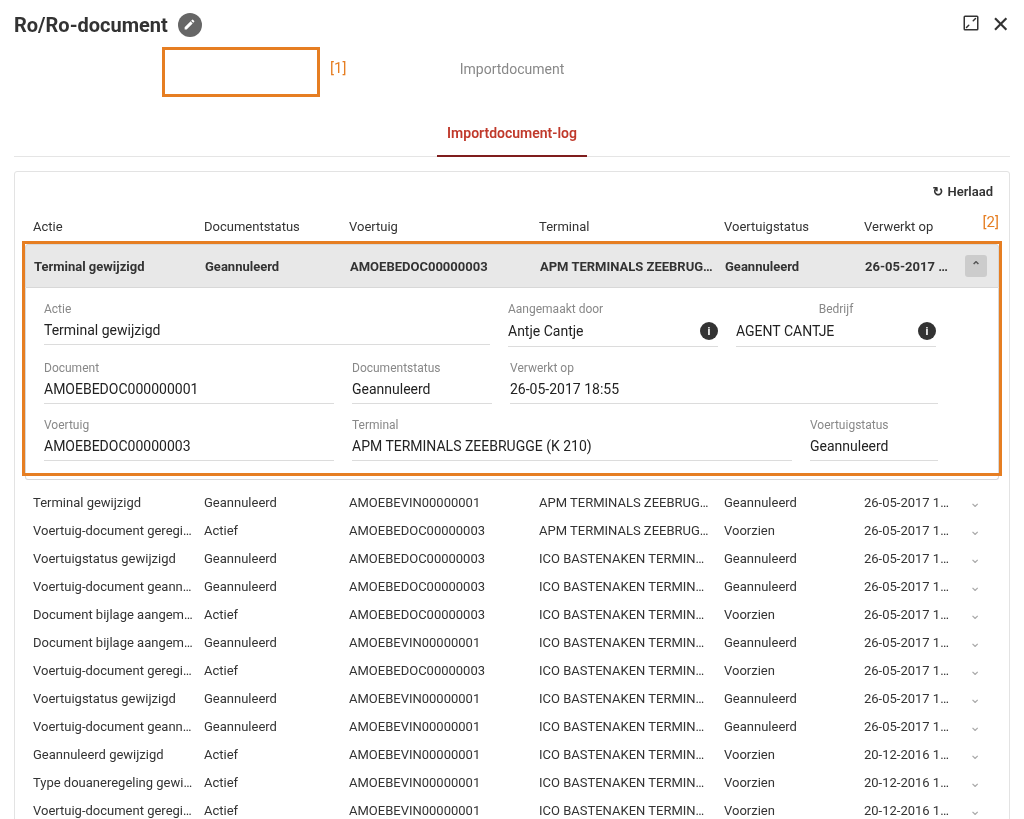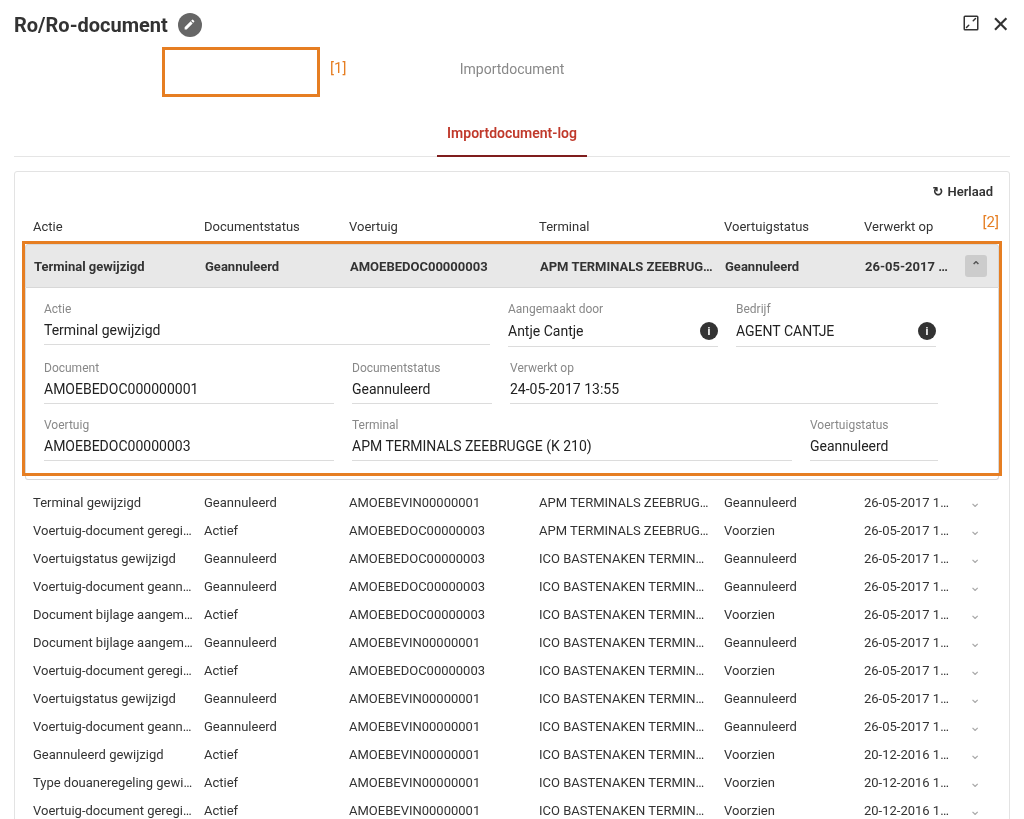--- a/index.html
+++ b/index.html
@@ -300,21 +300,21 @@
               <span>Terminal gewijzigd</span>
             </div>
         </div>
         <div class="detail-field" style="width:210px;">
           <div class="label">Aangemaakt door</div>
           <div class="val">
             <span>Antje Cantje</span>
             <span class="info-circle">i</span>
           </div>
         </div>
-        <div class="detail-field" style="width:200px;">
+        <div class="detail-field" style="width:200px;text-align:center;">
           <div class="label">Bedrijf</div>
           <div class="val">
             <span>AGENT CANTJE</span>
             <span class="info-circle">i</span>
           </div>
         </div>
 
         <div class="detail-field" style="width:290px;">
           <div class="label">Document</div>
           <div class="val">
@@ -323,21 +323,21 @@
         </div>
         <div class="detail-field" style="width:140px;">
           <div class="label">Documentstatus</div>
           <div class="val">
               <span>Geannuleerd</span>
             </div>
         </div>
         <div class="detail-field" style="width:428px;">
           <div class="label">Verwerkt op</div>
           <div class="val">
-              <span>24-05-2017 13:55</span>
+              <span>26-05-2017 18:55</span>
             </div>
         </div>
 
         <div class="detail-field" style="width:290px;">
           <div class="label">Voertuig</div>
           <div class="val">
               <span>AMOEBEDOC00000003</span>
             </div>
         </div>
         <div class="detail-field" style="width:440px;">

